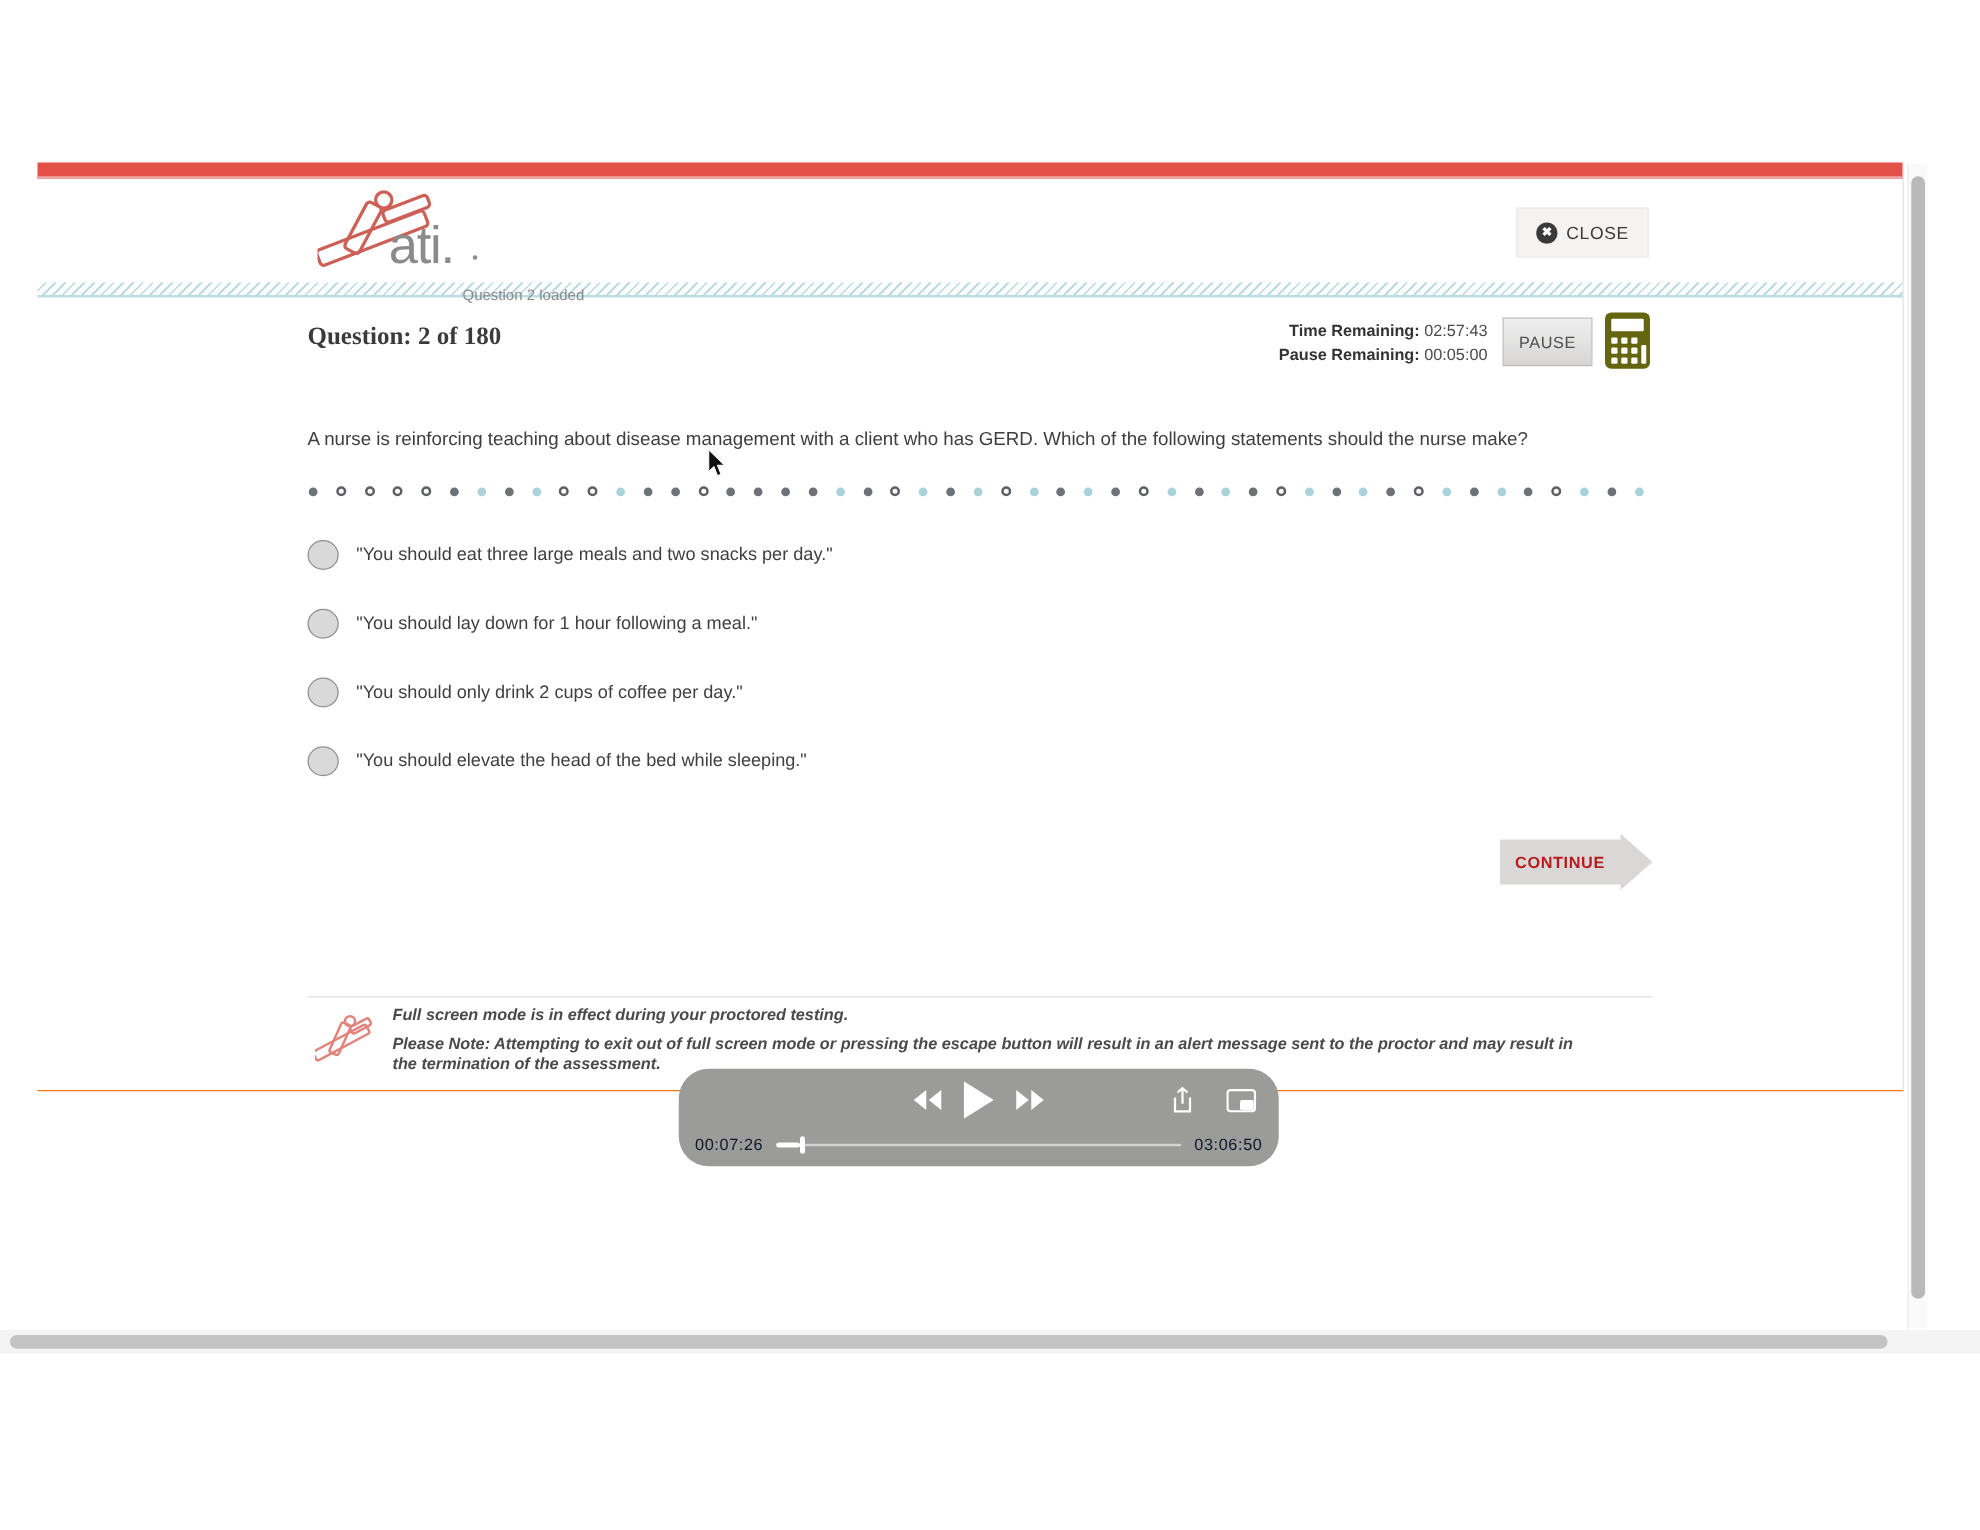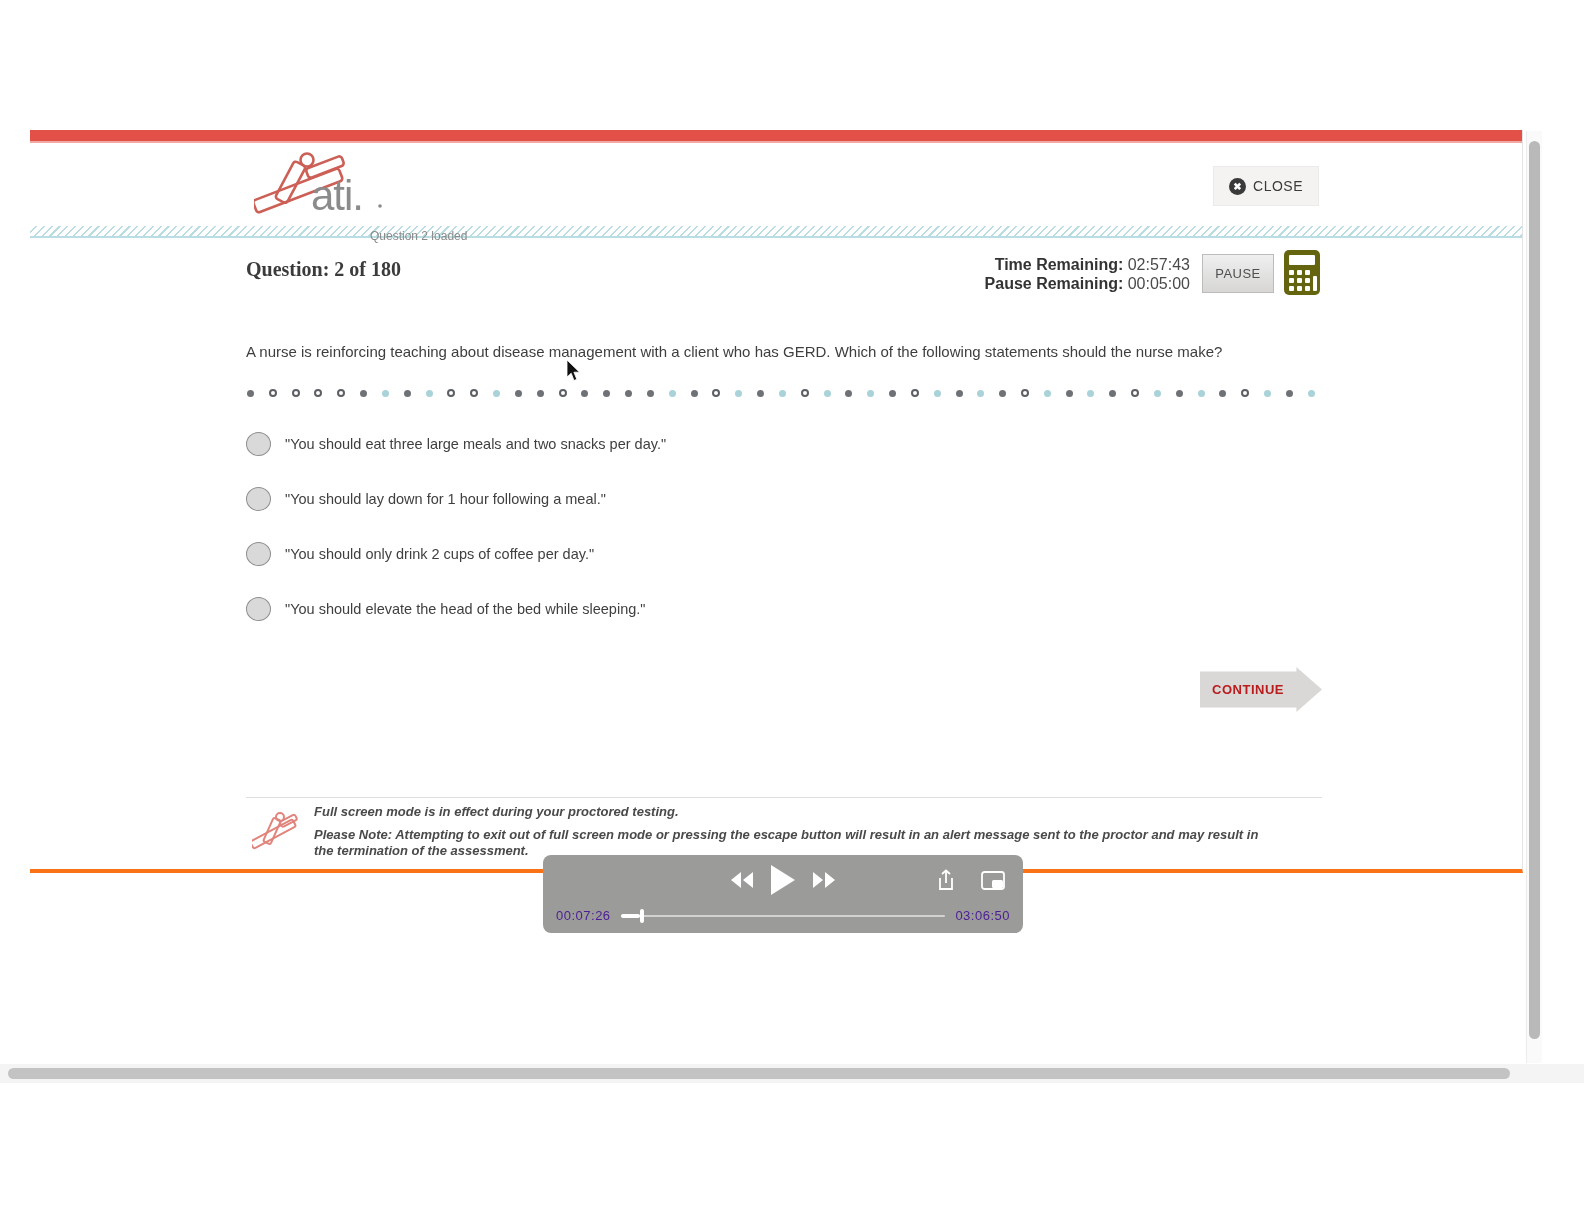--- a/index.html
+++ b/index.html
@@ -1,35 +1,35 @@
 <!DOCTYPE html>
 <html><head>
 <meta charset="utf-8">
 <style>
   * { margin:0; padding:0; box-sizing:border-box; }
   html,body { width:1584px; height:1224px; background:#ffffff; font-family:"Liberation Sans", sans-serif; overflow:hidden; }
 
-  .page { position:absolute; left:30px; top:130px; width:1493px; height:743px; background:#ffffff; border-right:1px solid #e3e3e3; border-bottom:4px solid #f97316; }
+  .page { position:absolute; left:30px; top:130px; width:1493px; height:743px; background:#ffffff; border-right:1px solid #e3e3e3; border-bottom:1px solid #f97316; }
 
   .red-bar { position:absolute; left:0; top:0; width:100%; height:13px; background:#e25048; border-bottom:2px solid #f0a9a4; }
 
   .logo { position:absolute; left:224px; top:18px; width:130px; height:78px; }
 
   .close-btn { position:absolute; left:1183px; top:36px; width:106px; height:40px; background:#f4f3f2; border:1px solid #eceaea; display:flex; align-items:center; justify-content:center; gap:7px; cursor:pointer; }
   .close-x { width:17px; height:17px; background:#3a3a3a; border-radius:50%; color:#ffffff; font-size:10px; line-height:17px; text-align:center; font-weight:bold; }
   .close-label { font-size:14px; color:#3a3a3a; letter-spacing:0.5px; }
 
   .stripes { position:absolute; left:0; top:96px; width:100%; height:12px;
     background:repeating-linear-gradient(135deg,#ffffff 0px,#ffffff 4px,#b9dde3 4px,#b9dde3 5.5px);
     border-bottom:2px solid #b9dde3; }
   .status-text { position:absolute; left:340px; top:99px; font-size:12px; color:#8a8a8a; }
 
   .q-counter { position:absolute; left:216px; top:128px; font-family:Liberation Serif, serif; font-weight:bold; font-size:20px; color:#3b3b3b; }
 
-  .timers { position:absolute; left:860px; top:125px; width:300px; text-align:right; font-size:16px; color:#4a4a4a; line-height:19px; }
+  .timers { position:absolute; left:860px; top:125px; width:300px; text-align:right; font-size:13px; color:#4a4a4a; line-height:19px; }
   .timers b { color:#333; }
 
   .pause-btn { position:absolute; left:1172px; top:124px; width:72px; height:39px; background:linear-gradient(#efefef,#d7d6d5); border:1px solid #bdbcbb; font-size:13px; color:#4f4f4f; letter-spacing:0.5px; text-align:center; line-height:37px; cursor:pointer; }
   .calc-btn { position:absolute; left:1253px; top:119px; width:38px; height:47px; cursor:pointer; }
 
   .stem { position:absolute; left:216px; top:213px; width:1080px; font-size:15px; font-weight:normal; color:#3e3e3e; }
 
   .dots { position:absolute; left:217px; top:259px; width:1068px; display:flex; justify-content:space-between; align-items:center; }
   .dot { width:7px; height:7px; border-radius:50%; }
   .dot.filled { background:#6e7276; }
@@ -42,21 +42,21 @@
   .option-label { margin-left:14px; font-size:14.5px; color:#3f3f3f; }
 
   .continue-btn { position:absolute; left:1170px; top:537px; width:122px; height:45px; background:#dad8d6; clip-path:polygon(0 10%, 79% 10%, 79% 0, 100% 50%, 79% 100%, 79% 90%, 0 90%); cursor:pointer; }
   .continue-label { position:absolute; left:0; top:0; width:96px; height:100%; display:flex; align-items:center; justify-content:center; font-size:13px; font-weight:bold; color:#b91c1c; letter-spacing:0.5px; }
 
   .footer-rule { position:absolute; left:216px; top:667px; width:1076px; height:1px; background:#dedede; }
   .footer-logo { position:absolute; left:222px; top:680px; width:46px; height:44px; }
   .footer-text { position:absolute; left:284px; top:674px; width:945px; font-size:13px; font-style:italic; font-weight:bold; color:#4a4a4a; line-height:16px; }
   .footer-text .line1 { margin-bottom:7px; }
 
-  .player { position:absolute; left:513px; top:725px; width:480px; height:78px; background:#9b9b99; border-radius:8px; color:#4c1d95; }
+  .player { position:absolute; left:513px; top:725px; width:480px; height:78px; background:#9b9b99; border-radius:24px; color:#0f172a; }
   .player-top { position:absolute; left:0; top:8px; width:100%; height:40px; }
   .transport { position:absolute; left:50%; transform:translateX(-50%); top:2px; display:flex; align-items:center; gap:16px; }
   .player-right { position:absolute; right:18px; top:6px; display:flex; align-items:center; gap:26px; }
   .player-bottom { position:absolute; left:0; bottom:10px; width:100%; display:flex; align-items:center; padding:0 13px; gap:10px; }
   .time-label { font-size:13px; letter-spacing:0.5px; white-space:nowrap; }
   .seekbar { position:relative; flex:1; height:14px; cursor:pointer; }
   .seek-track { position:absolute; left:0; right:0; top:6px; height:2px; background:rgba(255,255,255,0.55); border-radius:1px; }
   .seek-elapsed { position:absolute; left:0; top:5px; height:4px; background:#ffffff; border-radius:2px; }
   .seek-handle { position:absolute; top:0; width:4px; height:14px; background:#ffffff; border-radius:2px; }
 

